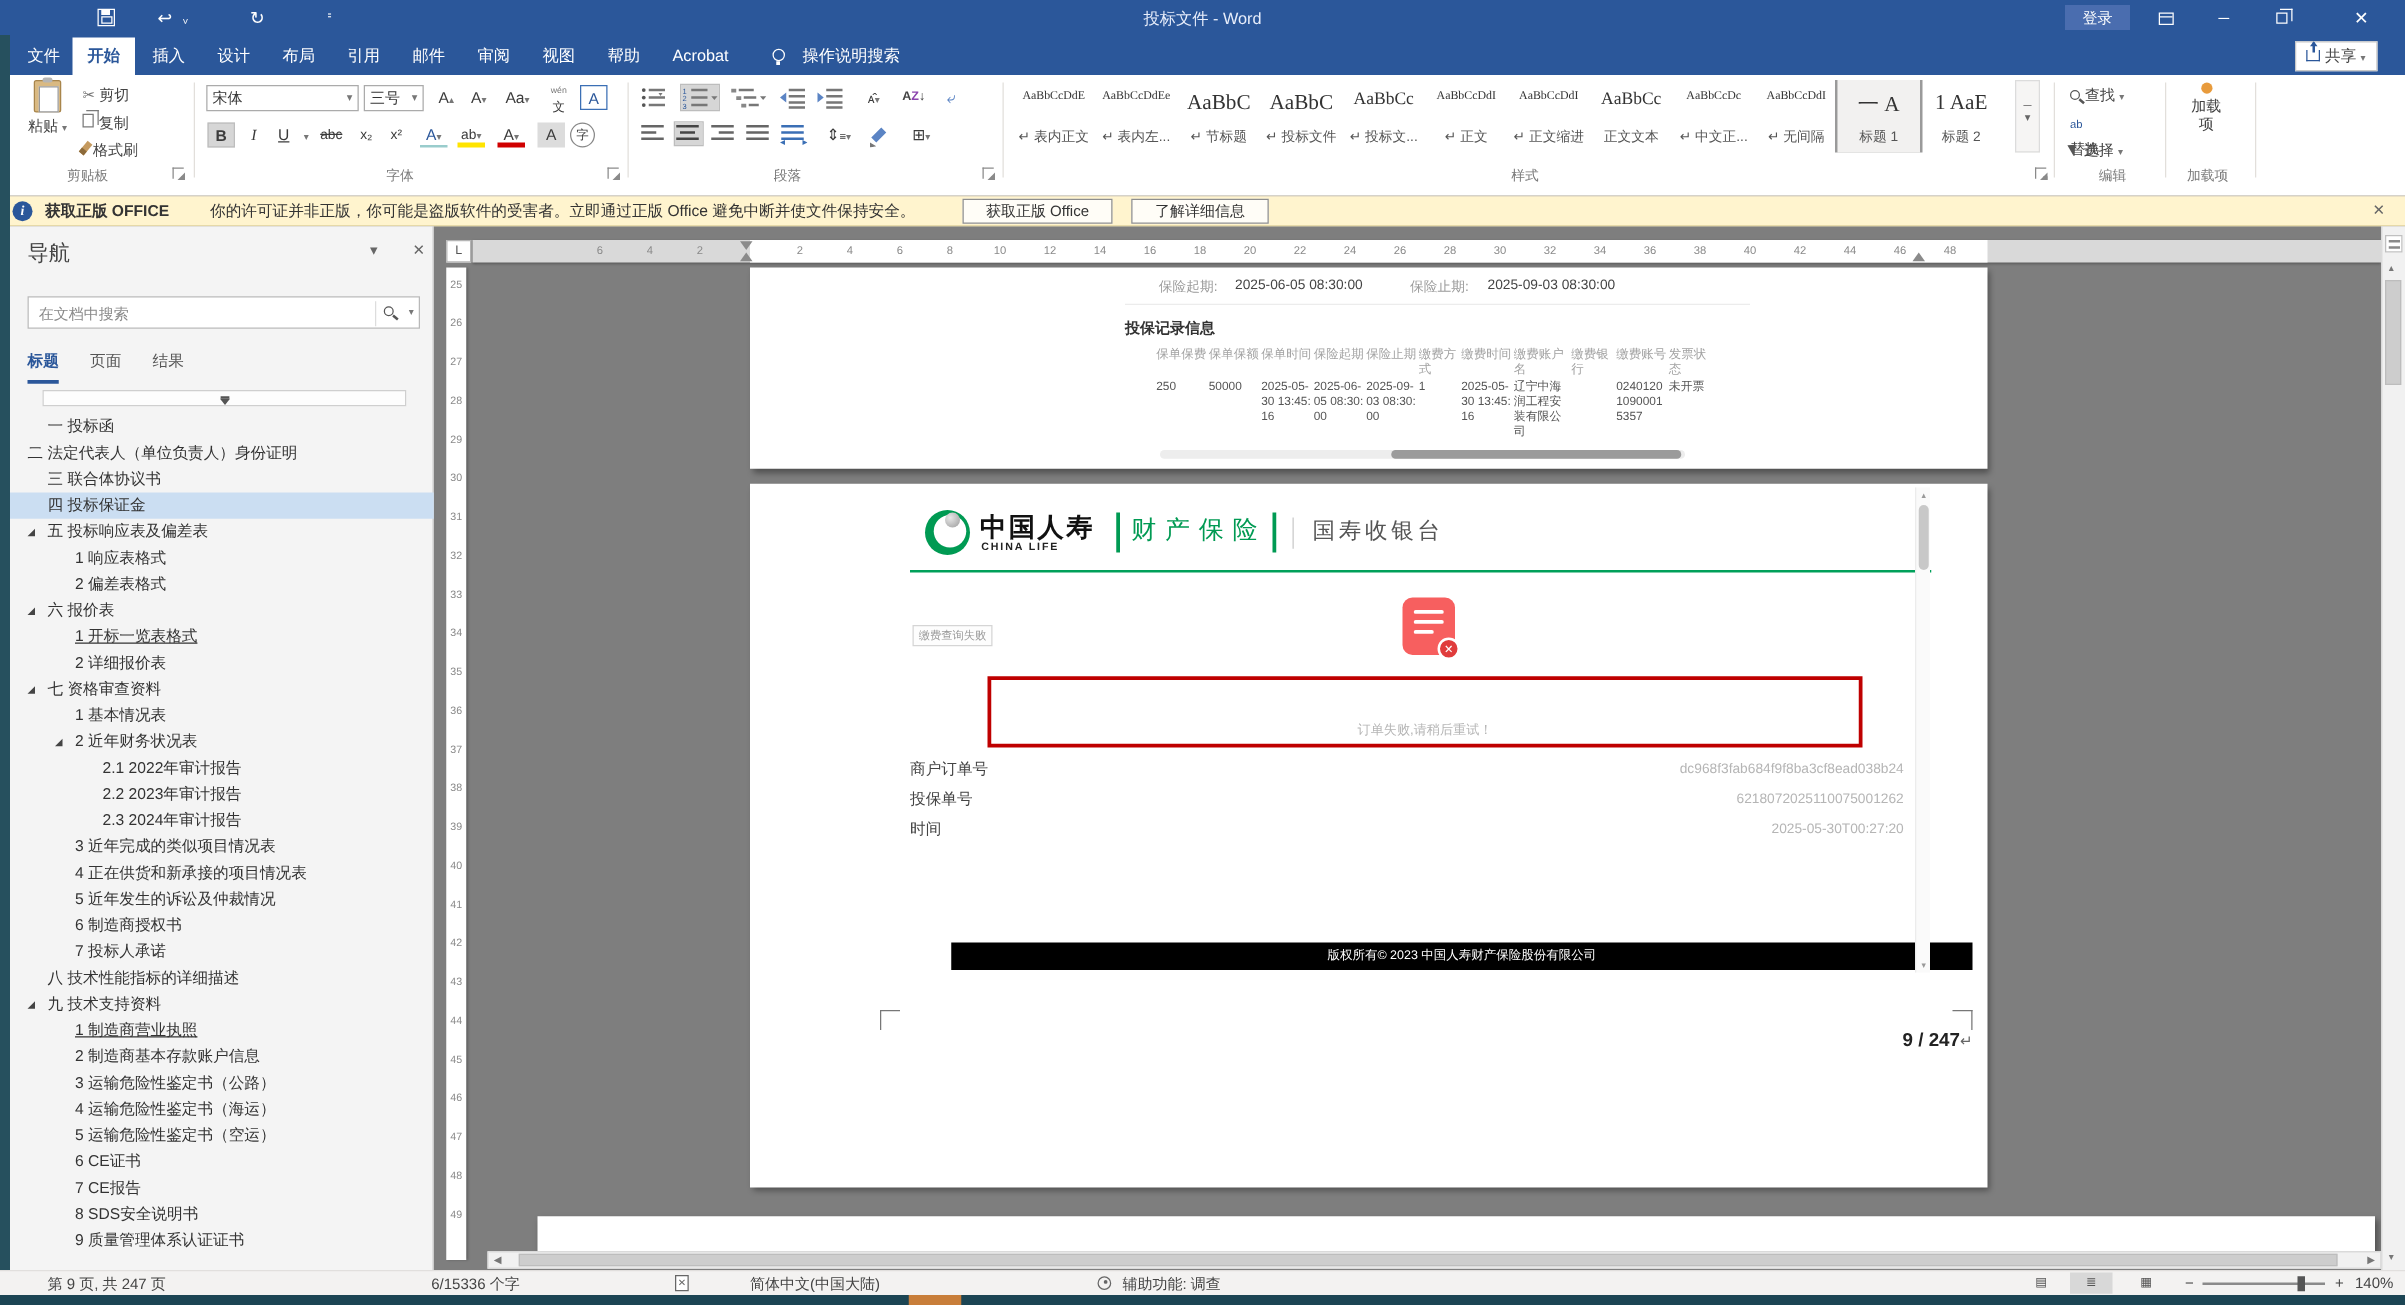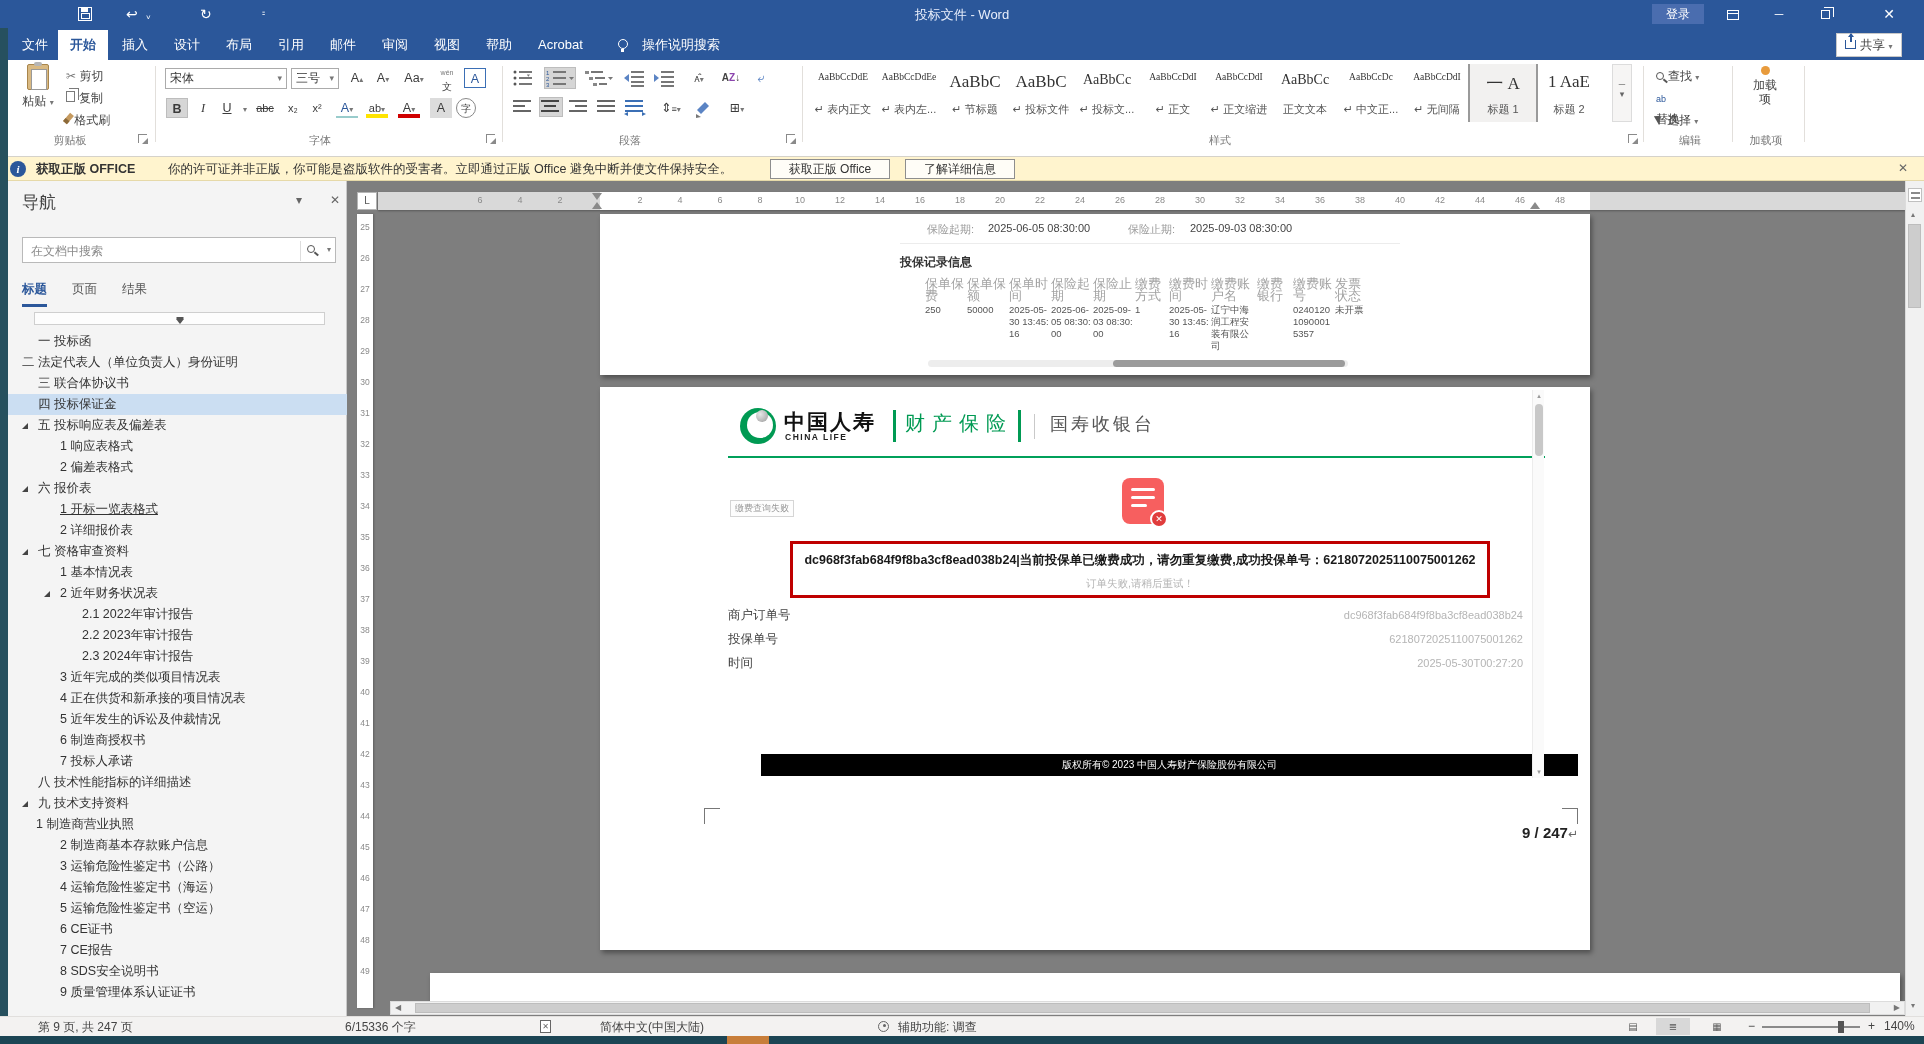--- a/index.html
+++ b/index.html
@@ -99,21 +99,21 @@
   .vruler { left:357px; top:214px; width:16px; height:794px; background:#fff; box-shadow:1px 0 2px rgba(0,0,0,.25); }
   .vnum { position:absolute; left:0; width:16px; text-align:center; font-size:8.5px; color:#8a8a8a; }
   .ind-marker { position:absolute; width:0; height:0; }
 
   
   .page { background:#fff; box-shadow:2px 3px 5px rgba(0,0,0,.38); }
   .p8-lab { color:#9a9a9a; font-size:11px; position:absolute; }
   .p8-val { color:#444; font-size:11px; position:absolute; }
   #p8-table { position:absolute; left:925px; top:278px; display:flex; }
   .p8col { flex:0 0 auto; padding-right:2px; }
-  .p8col .h { font-size:13px; color:#a3a3a3; line-height:12px; height:26px; }
+  .p8col .h { font-size:10px; color:#a3a3a3; line-height:12px; height:26px; }
   .p8col .v { font-size:9.5px; color:#555; line-height:12px; word-break:break-all; }
   .p8-scroll { left:928px; top:360px; width:420px; height:7px; background:#ededed; border-radius:4px; }
   .p8-thumb { left:1113px; top:360px; width:232px; height:7px; background:#9b9b9b; border-radius:4px; }
 
   
   .cl-logo { left:740px; top:408px; width:36px; height:36px; border-radius:50%; background:#009a53; }
   .cl-logo::before { content:""; position:absolute; left:7px; top:4px; width:26px; height:26px; border-radius:50%; background:#fff; }
   .cl-logo::after { content:""; position:absolute; left:16px; top:2px; width:12px; height:12px; border-radius:50%;
                     background:radial-gradient(circle at 35% 35%, #e8e8e8, #9a9a9a); }
   .cl-cn { left:784px; top:408px; font-size:21px; font-weight:bold; color:#111; letter-spacing:2px; }
@@ -432,21 +432,21 @@
         <div class="nav-item" style="padding-left: 74px;"><span>2.1 2022年审计报告</span></div>
         <div class="nav-item" style="padding-left: 74px;"><span>2.2 2023年审计报告</span></div>
         <div class="nav-item" style="padding-left: 74px;"><span>2.3 2024年审计报告</span></div>
         <div class="nav-item" style="padding-left: 52px;"><span>3 近年完成的类似项目情况表</span></div>
         <div class="nav-item" style="padding-left: 52px;"><span>4 正在供货和新承接的项目情况表</span></div>
         <div class="nav-item" style="padding-left: 52px;"><span>5 近年发生的诉讼及仲裁情况</span></div>
         <div class="nav-item" style="padding-left: 52px;"><span>6 制造商授权书</span></div>
         <div class="nav-item" style="padding-left: 52px;"><span>7 投标人承诺</span></div>
         <div class="nav-item" style="padding-left: 30px;"><span>八 技术性能指标的详细描述</span></div>
         <div class="nav-item" style="padding-left: 30px;"><span class="tri" style="left: 14px;"></span><span>九 技术支持资料</span></div>
-        <div class="nav-item" style="padding-left: 28px;"><span>1 制造商营业执照</span></div>
+        <div class="nav-item" style="padding-left: 52px; text-decoration: underline;"><span>1 制造商营业执照</span></div>
         <div class="nav-item" style="padding-left: 52px;"><span>2 制造商基本存款账户信息</span></div>
         <div class="nav-item" style="padding-left: 52px;"><span>3 运输危险性鉴定书（公路）</span></div>
         <div class="nav-item" style="padding-left: 52px;"><span>4 运输危险性鉴定书（海运）</span></div>
         <div class="nav-item" style="padding-left: 52px;"><span>5 运输危险性鉴定书（空运）</span></div>
         <div class="nav-item" style="padding-left: 52px;"><span>6 CE证书</span></div>
         <div class="nav-item" style="padding-left: 52px;"><span>7 CE报告</span></div>
         <div class="nav-item" style="padding-left: 52px;"><span>8 SDS安全说明书</span></div>
         <div class="nav-item" style="padding-left: 52px;"><span>9 质量管理体系认证证书</span></div>
       </div>
   </div>
@@ -584,21 +584,20 @@
   <div class="abs cl-cashier">国寿收银台</div>
   <div class="abs cl-line"></div>
   <div class="abs cl-tag">缴费查询失败</div>
   <div class="abs cl-doc">
     <i style="top:10px;width:24px;"></i>
       <i style="top:18px;width:24px;"></i>
       <i style="top:26px;width:16px;"></i>
     <span class="cl-badge">✕</span>
   </div>
   <div class="abs cl-redbox">
-    <div class="cl-msg">dc968f3fab684f9f8ba3cf8ead038b24|当前投保单已缴费成功，请勿重复缴费,成功投保单号：6218072025110075001262</div>
     <div class="cl-submsg">订单失败,请稍后重试！</div>
   </div>
   <div id="p9-details">
       <div class="cl-row">
         <span class="l">商户订单号</span>
         <span class="r">dc968f3fab684f9f8ba3cf8ead038b24</span>
       </div>
       <div class="cl-row">
         <span class="l">投保单号</span>
         <span class="r">6218072025110075001262</span>

